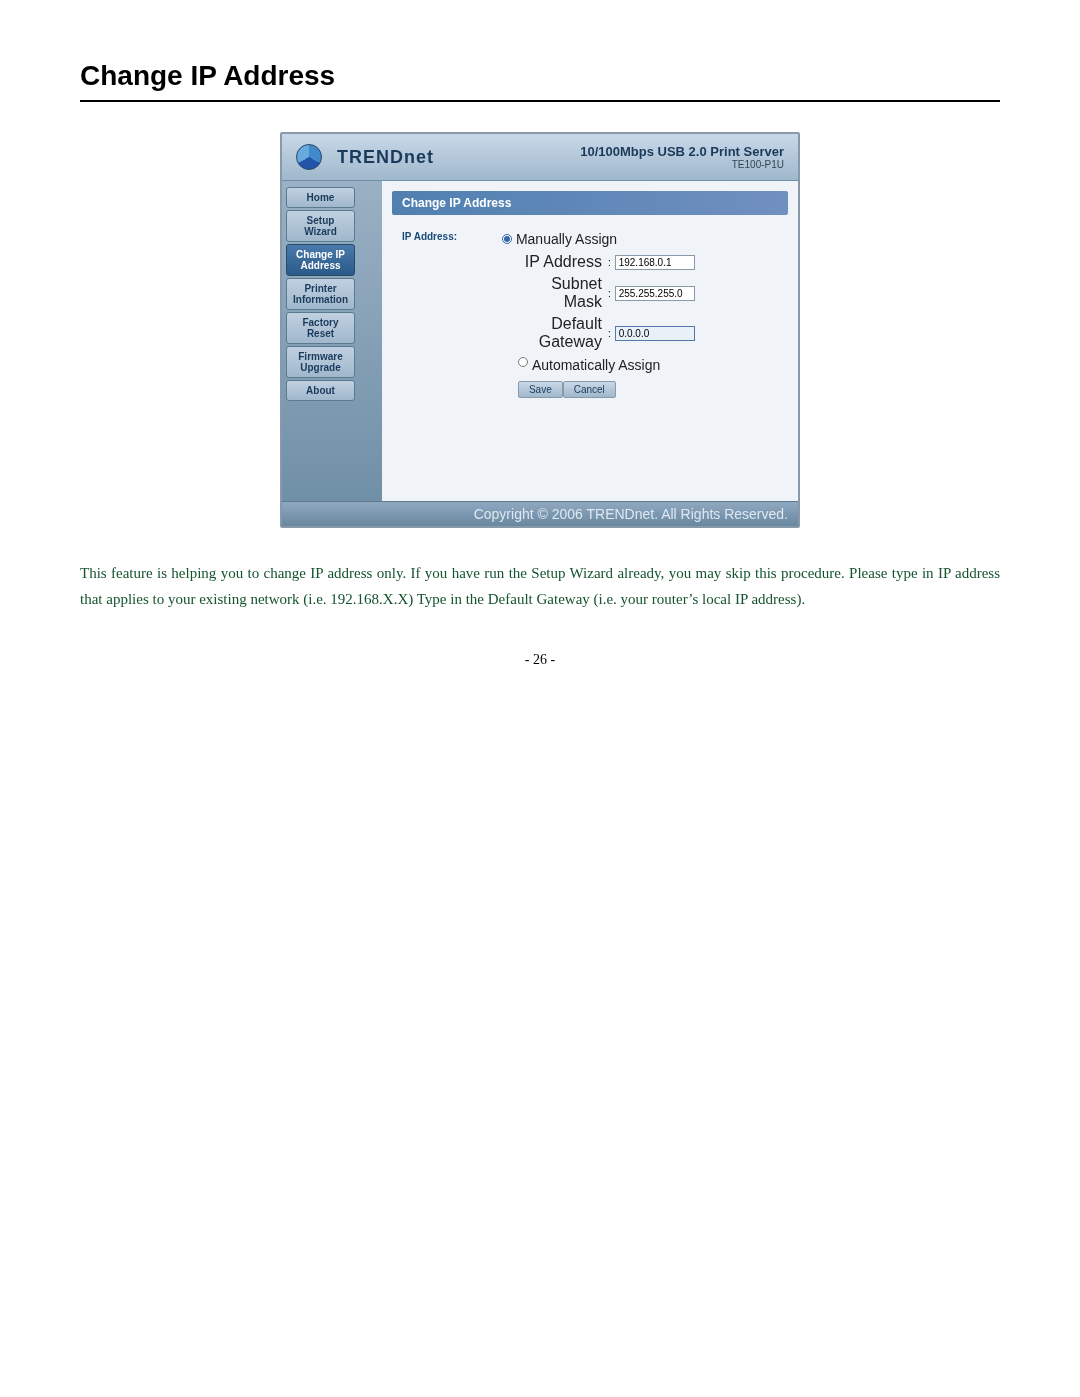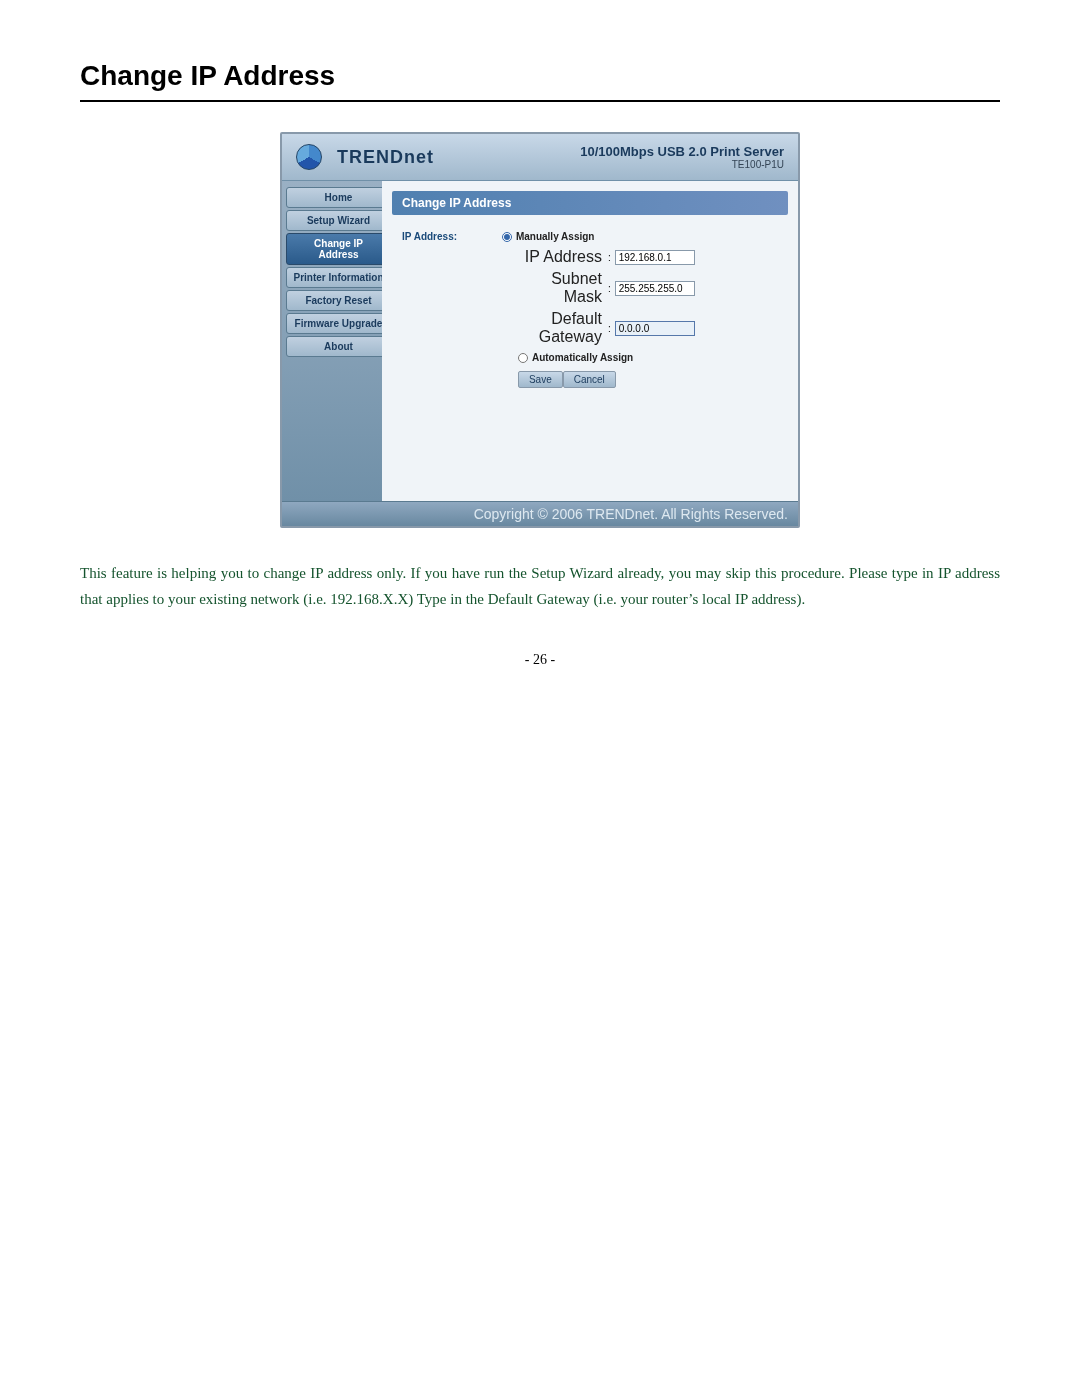--- a/index.html
+++ b/index.html
@@ -82,21 +82,21 @@
       width: 100px;
       background: linear-gradient(180deg, #9ab0c4 0%, #7090a8 100%);
       padding: 6px 4px;
       display: flex;
       flex-direction: column;
       gap: 2px;
     }
 
     .nav-btn {
       display: block;
-      width: 105px;
+      width: 69px;
       padding: 4px 6px;
       font-family: Arial, sans-serif;
       font-size: 10px;
       font-weight: bold;
       text-align: center;
       border: 1px solid #5a7a90;
       border-radius: 3px;
       cursor: pointer;
       text-decoration: none;
     }
@@ -155,23 +155,22 @@
       margin-bottom: 6px;
     }
 
     .radio-input {
       width: 10px;
       height: 10px;
       accent-color: #3366aa;
     }
 
     .radio-label {
-      font-size: 10px;
+      font-size: 14px;
       color: #222;
-      font-weight: bold;
     }
 
     .field-row {
       display: flex;
       align-items: center;
       margin-left: 16px;
       margin-bottom: 4px;
     }
 
     .field-label {
@@ -196,21 +195,21 @@
       font-family: Arial, sans-serif;
     }
 
     .field-input-active {
       border: 1px solid #5577aa;
       background: #e8f0f8;
     }
 
     .auto-assign-row {
       display: flex;
-      align-items: flex-end;
+      align-items: flex-start;
       gap: 4px;
       margin-left: 16px;
       margin-top: 6px;
       margin-bottom: 8px;
     }
 
     .btn-row {
       display: flex;
       margin-left: 16px;
       margin-top: 4px;

